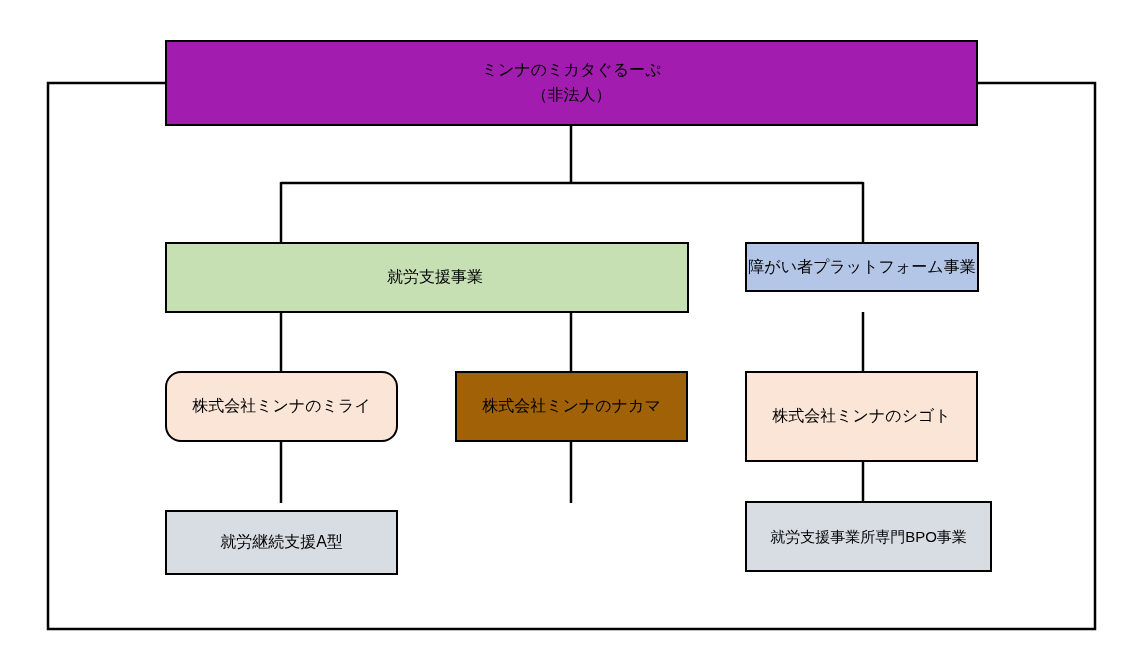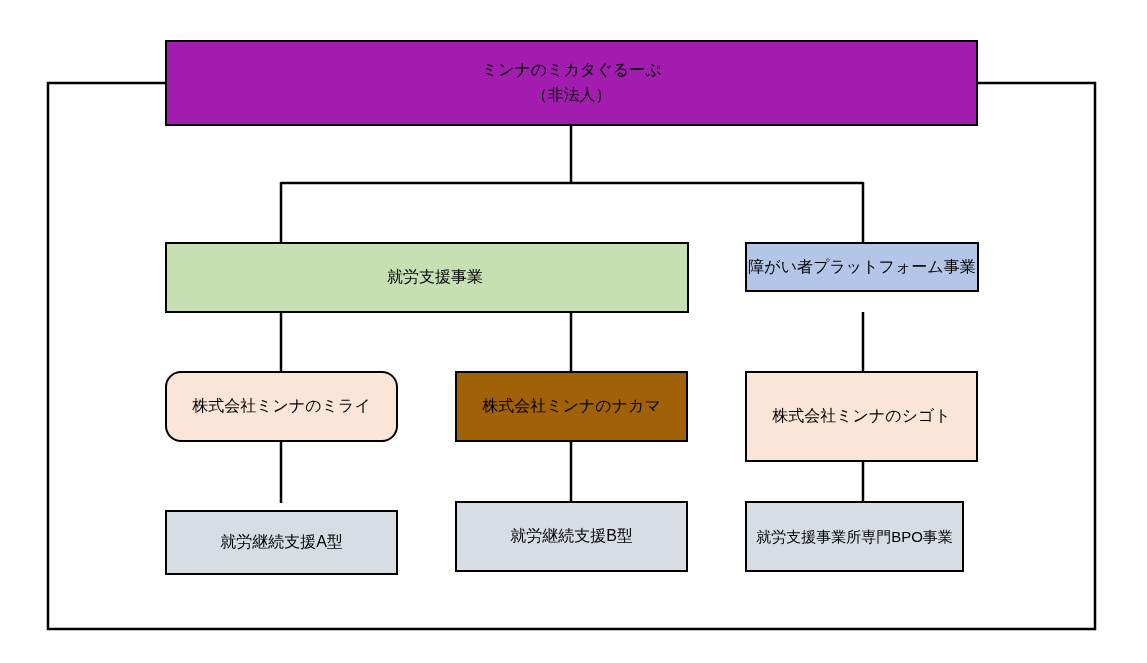--- a/index.html
+++ b/index.html
@@ -38,21 +38,21 @@
   }
   
   .node-group    { left: 165px; top: 40px;  width: 813px; height: 86px; }
   .node-green    { left: 165px; top: 242px; width: 524px; height: 71px; }
   .node-blue     { left: 745px; top: 242px; width: 234px; height: 50px; }
   .node-mirai    { left: 165px; top: 371px; width: 233px; height: 71px; border-radius: 16px; }
   .node-nakama   { left: 455px; top: 371px; width: 233px; height: 71px; }
   .node-shigoto  { left: 745px; top: 371px; width: 233px; height: 91px; }
   .node-type-a   { left: 165px; top: 501px; width: 233px; height: 65px; margin-top: 9px; }
   .node-type-b   { left: 455px; top: 501px; width: 233px; height: 71px; }
-  .node-bpo      { left: 745px; top: 501px; width: 219px; height: 71px; font-size: 15px; }
+  .node-bpo      { left: 745px; top: 501px; width: 247px; height: 71px; font-size: 15px; }
 </style>
 </head>
 <body>
 
 <div class="stage">
 
   <svg class="connectors" viewBox="0 0 1147 663" xmlns="http://www.w3.org/2000/svg">
 
     <rect x="48" y="83" width="1047" height="546" fill="none" stroke="#000000" stroke-width="2.5"></rect>
 
@@ -80,17 +80,16 @@
   <div class="node node-blue" style="background: rgb(180, 198, 231);">障がい者プラットフォーム事業</div>
 
   <div class="node node-mirai" style="background: rgb(251, 229, 214);">株式会社ミンナのミライ</div>
 
   <div class="node node-nakama" style="background: #a16207;">株式会社ミンナのナカマ</div>
 
   <div class="node node-shigoto" style="background: rgb(251, 229, 214);">株式会社ミンナのシゴト</div>
 
   <div class="node node-type-a" style="background: rgb(216, 221, 227);">就労継続支援A型</div>
 
-  <div class="node node-type-b" style="background: rgb(216, 221, 227);">就労継続支援B型</div>
 
   <div class="node node-bpo" style="background: rgb(216, 221, 227);">就労支援事業所専門BPO事業</div>
 
 </div>
 
 </body></html>

